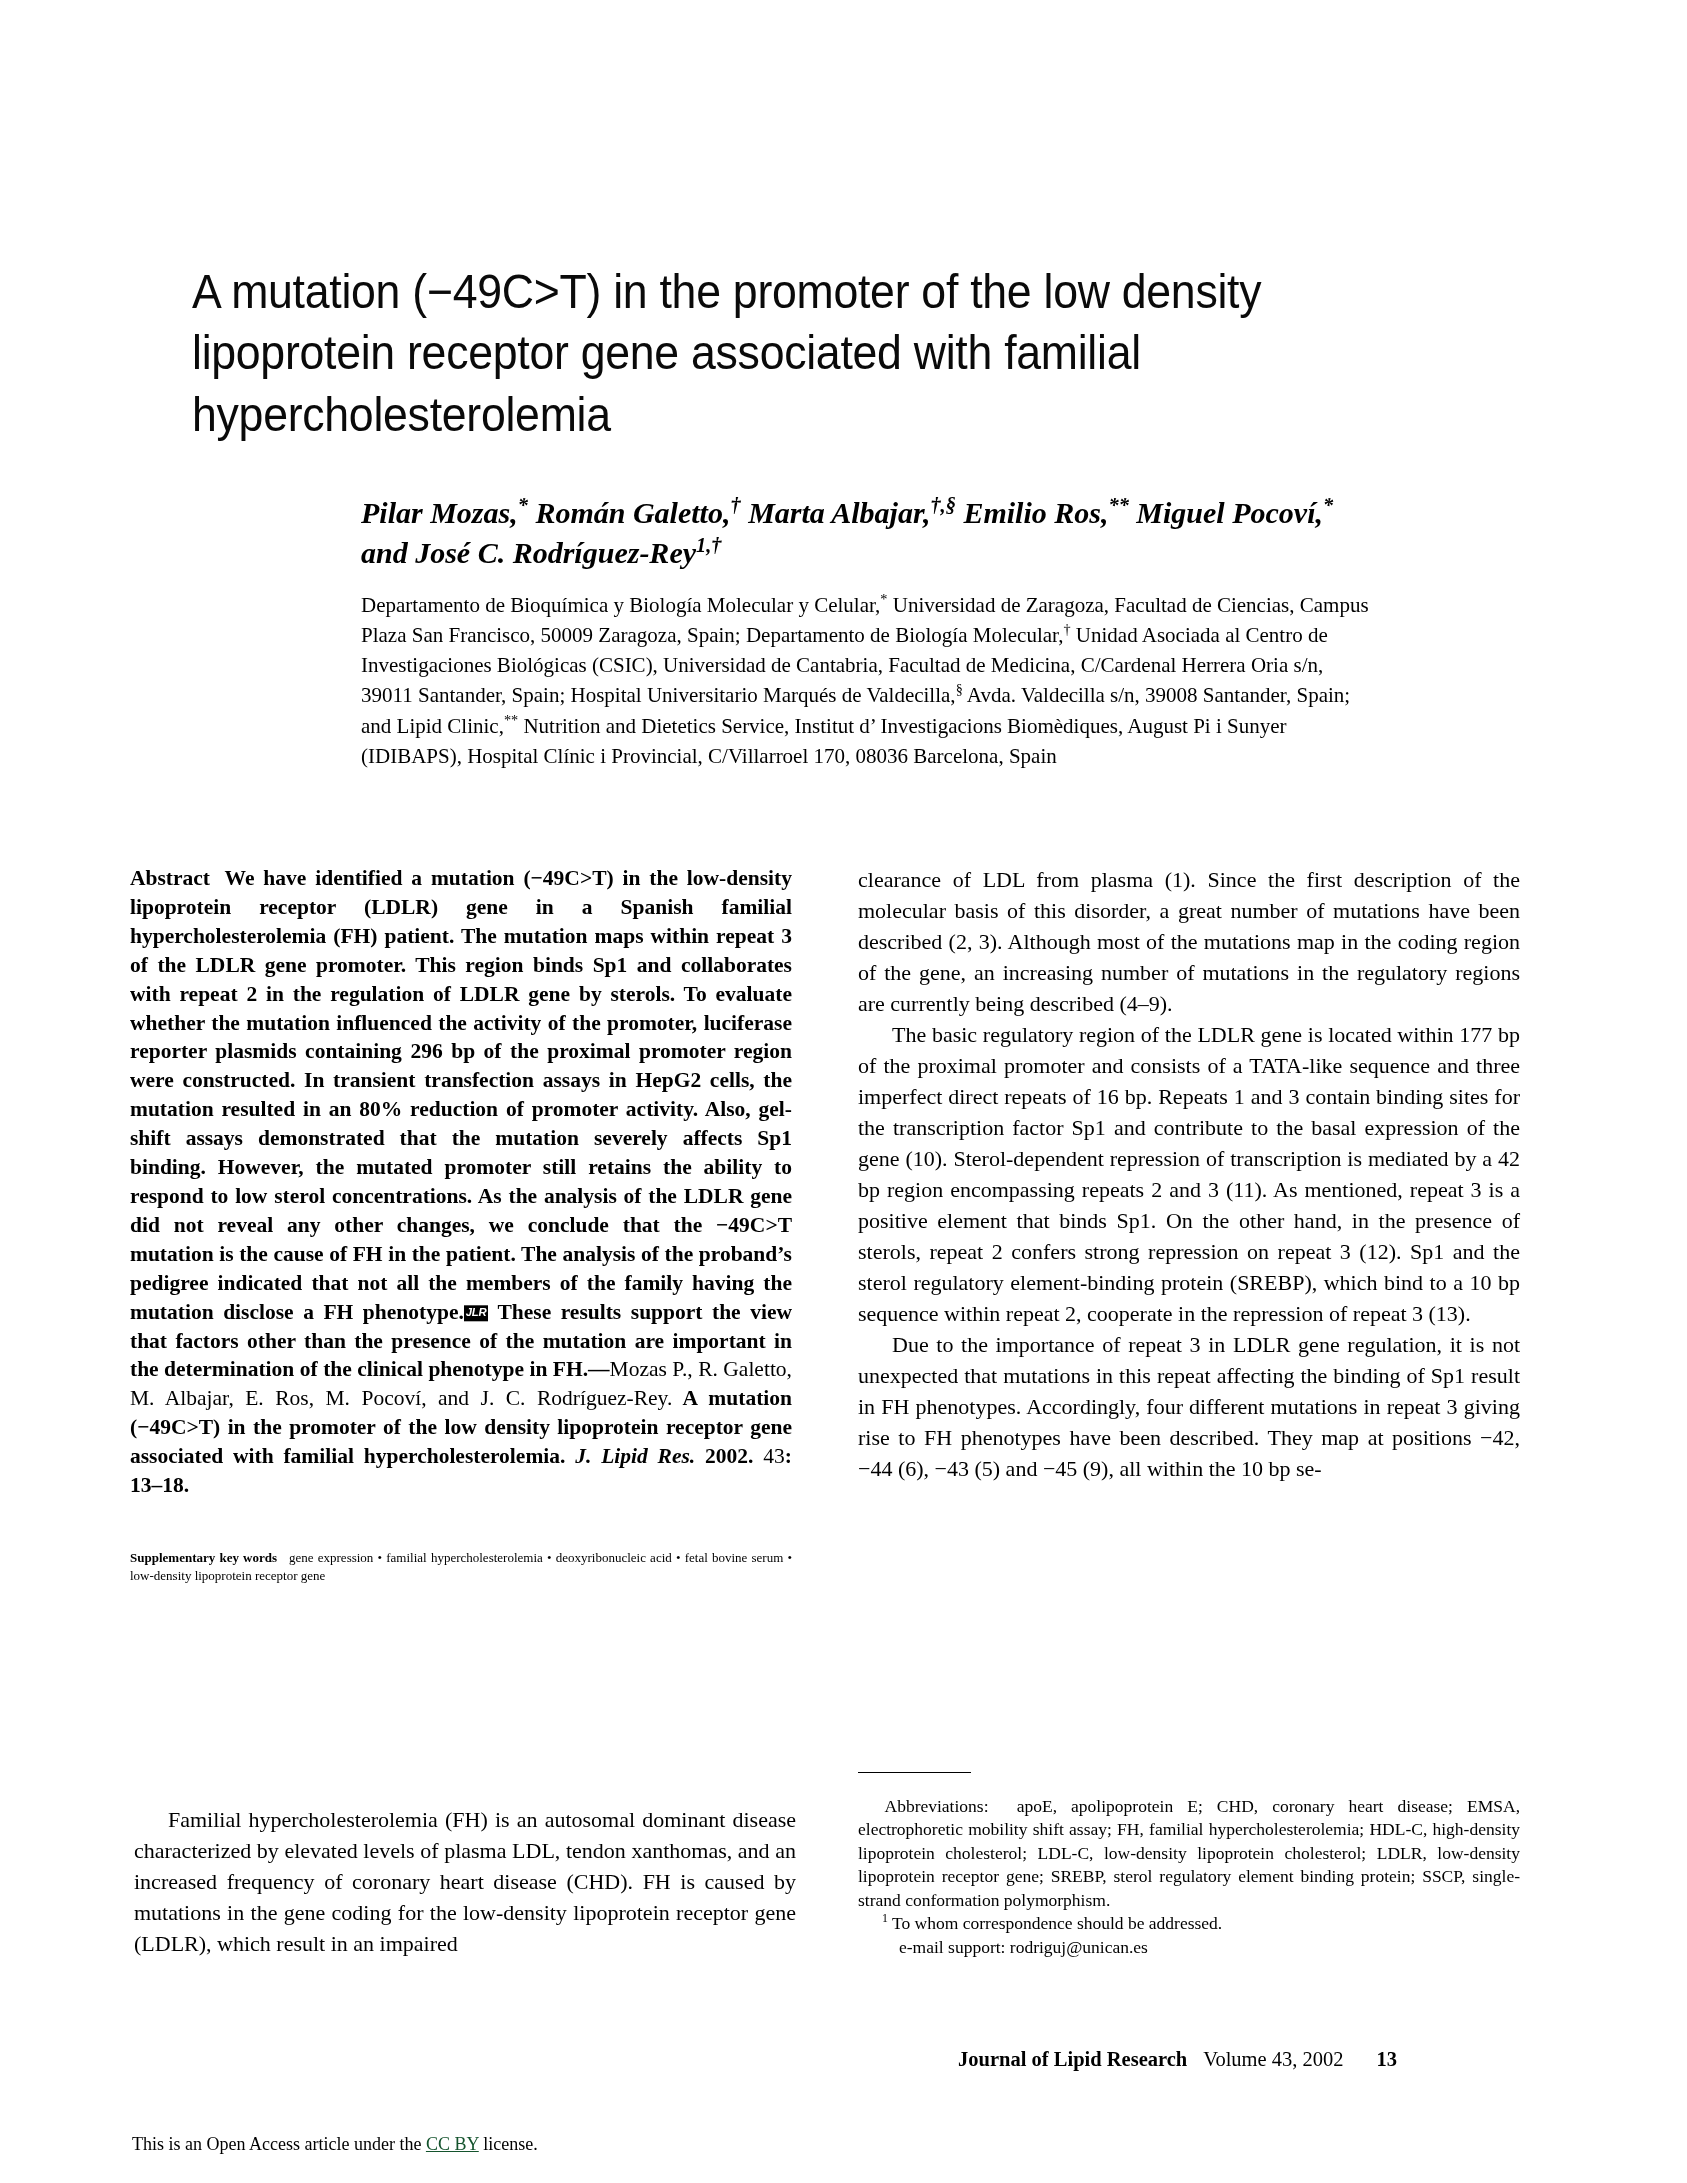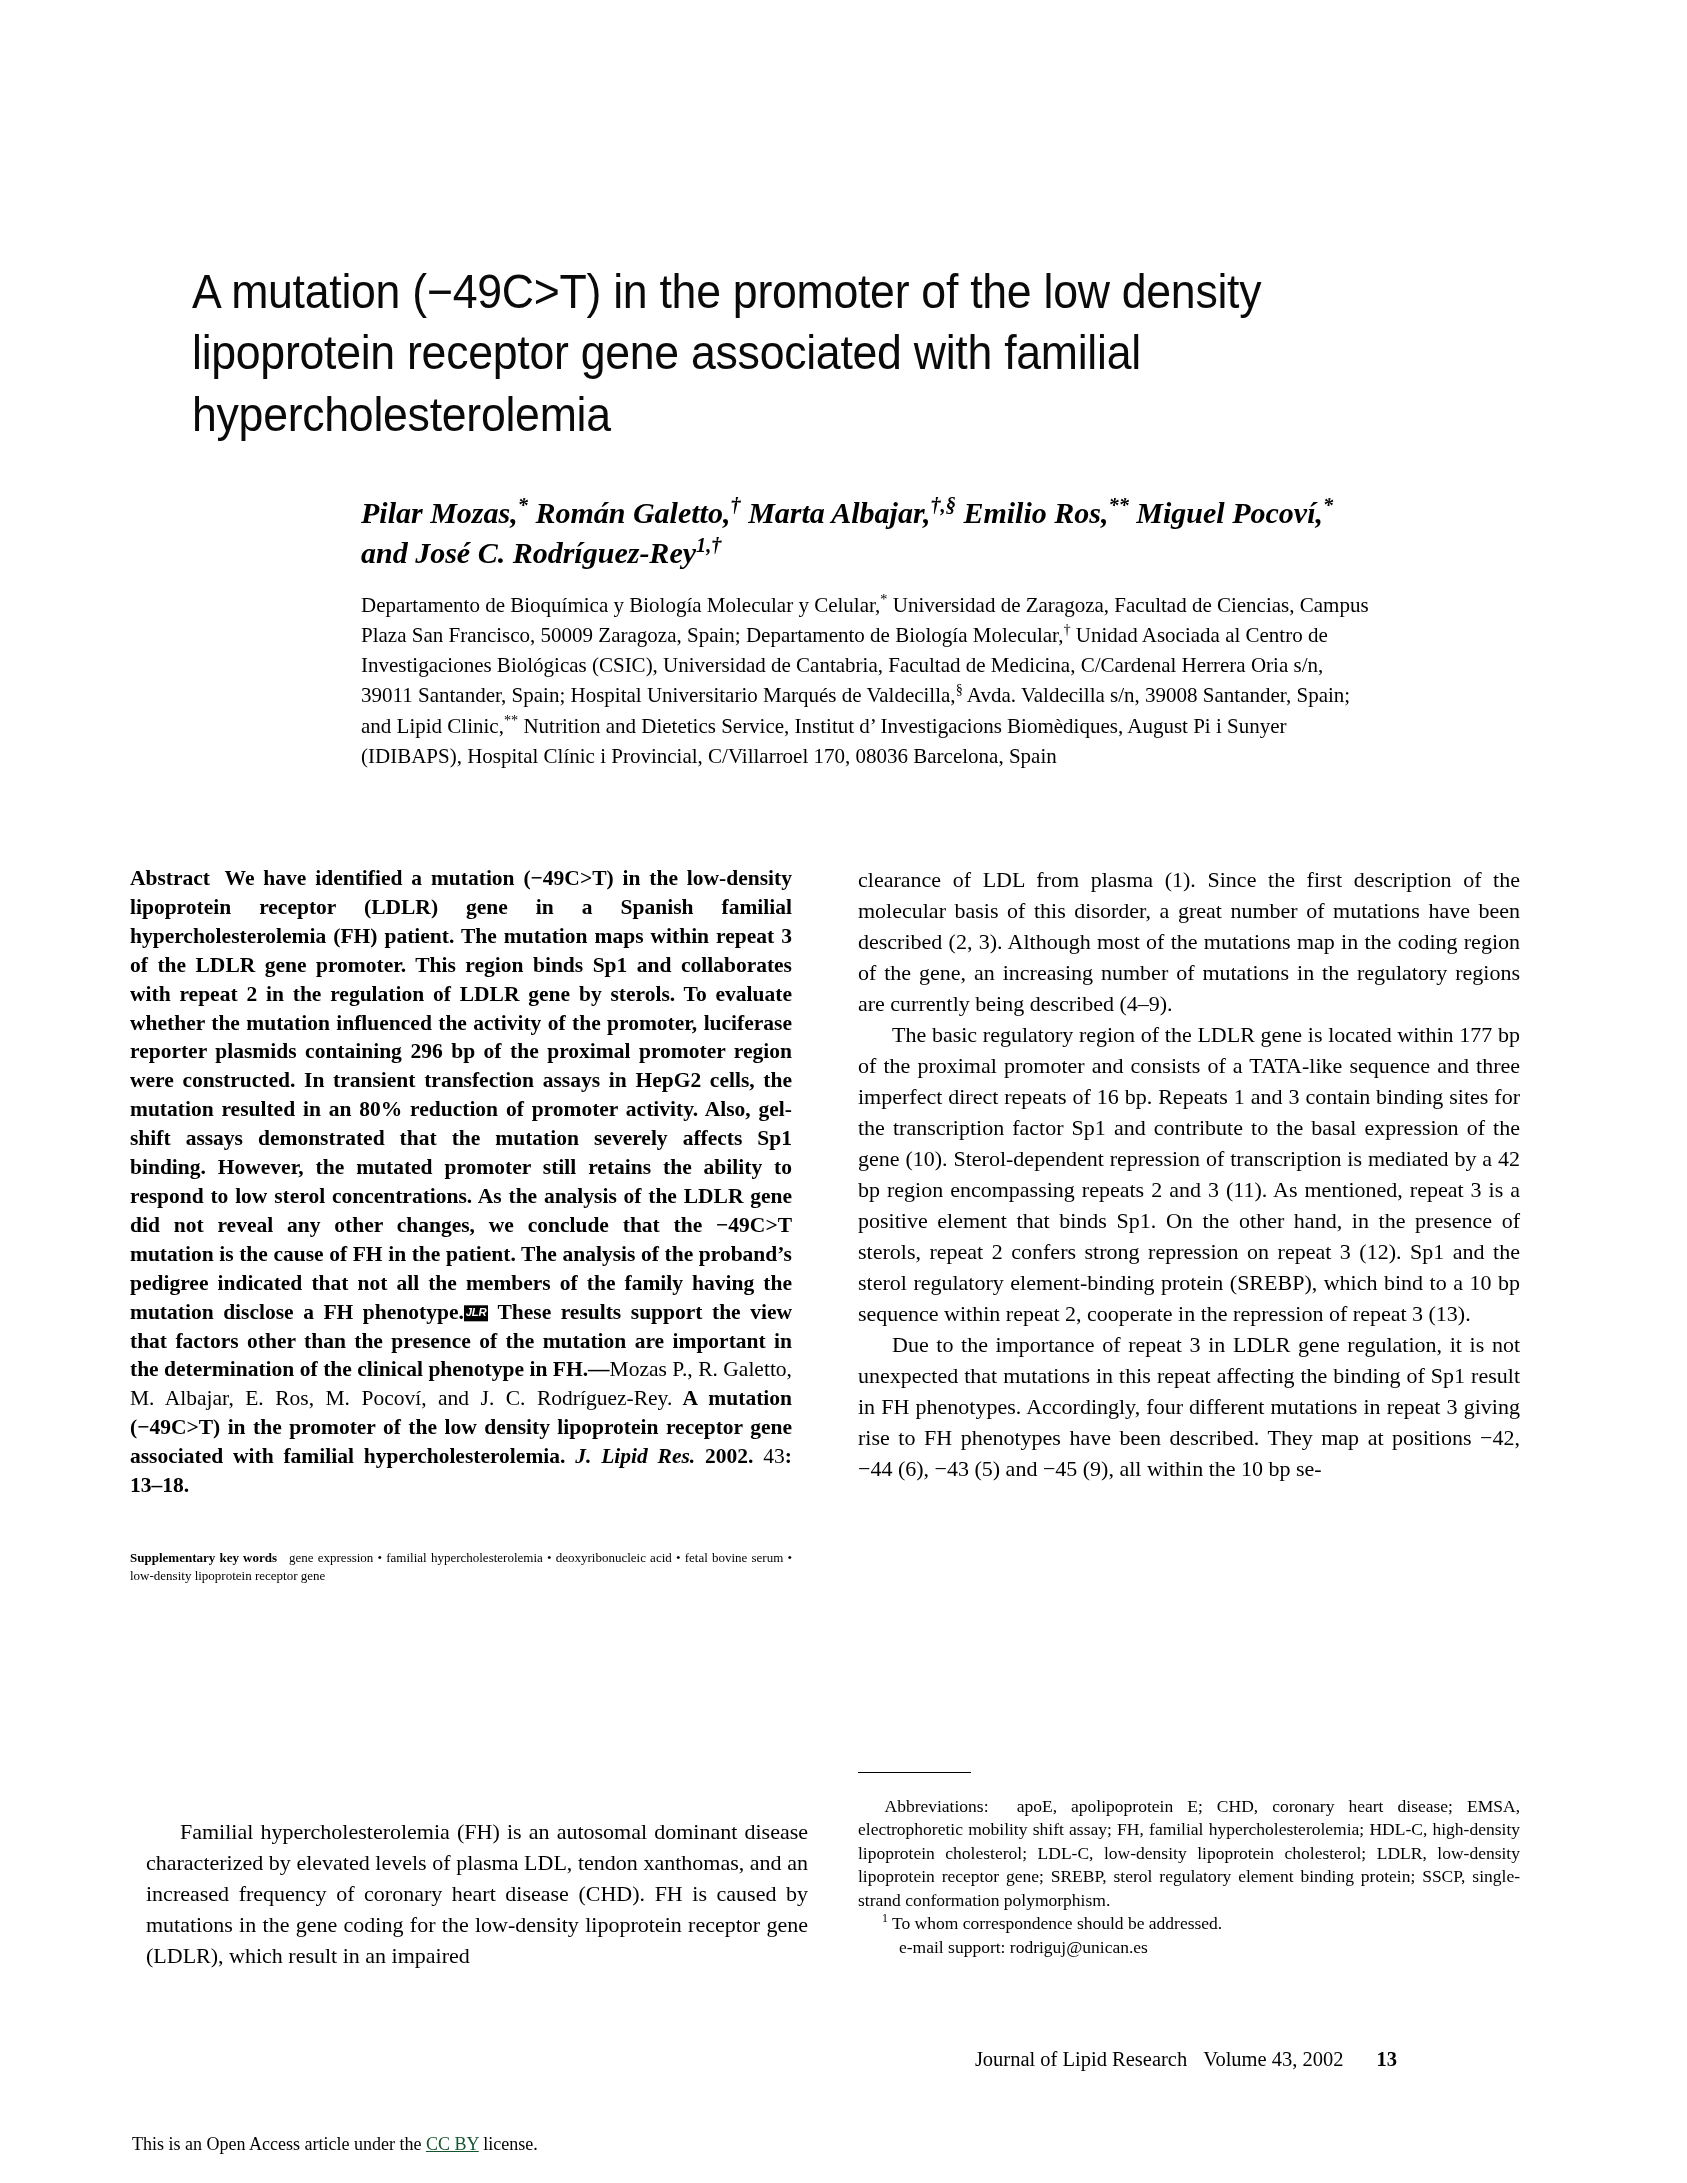--- a/index.html
+++ b/index.html
@@ -119,21 +119,21 @@
 
   .intro-para {
     position: absolute;
     left: 130px;
     top: 1800px;
     width: 662px;
     font-size: 22px;
     line-height: 1.41;
     text-align: justify;
     text-indent: 34px;
-    margin: 16px;
+    margin: 4px;
   }
 
   
   .footnote-rule {
     position: absolute;
     left: 858px;
     top: 1772px;
     width: 113px;
     height: 0;
     border-top: 1.3px solid #000;
@@ -153,21 +153,21 @@
   .footnote .email { text-indent: 41px; }
 
   
   .page-footer {
     position: absolute;
     right: 167px;
     top: 2048px;
     font-size: 20.5px;
     white-space: nowrap;
   }
-  .page-footer .journal { font-weight: normal; text-align: right; }
+  .page-footer .journal { font-weight: bold; text-align: right; }
   .page-footer .vol { margin-left: 16px; }
   .page-footer .pageno { font-weight: bold; margin-left: 33px; }
 
   .license {
     position: absolute;
     left: 132px;
     top: 2134px;
     font-size: 18px;
     font-family: "Liberation Serif", "DejaVu Serif", serif;
   }

